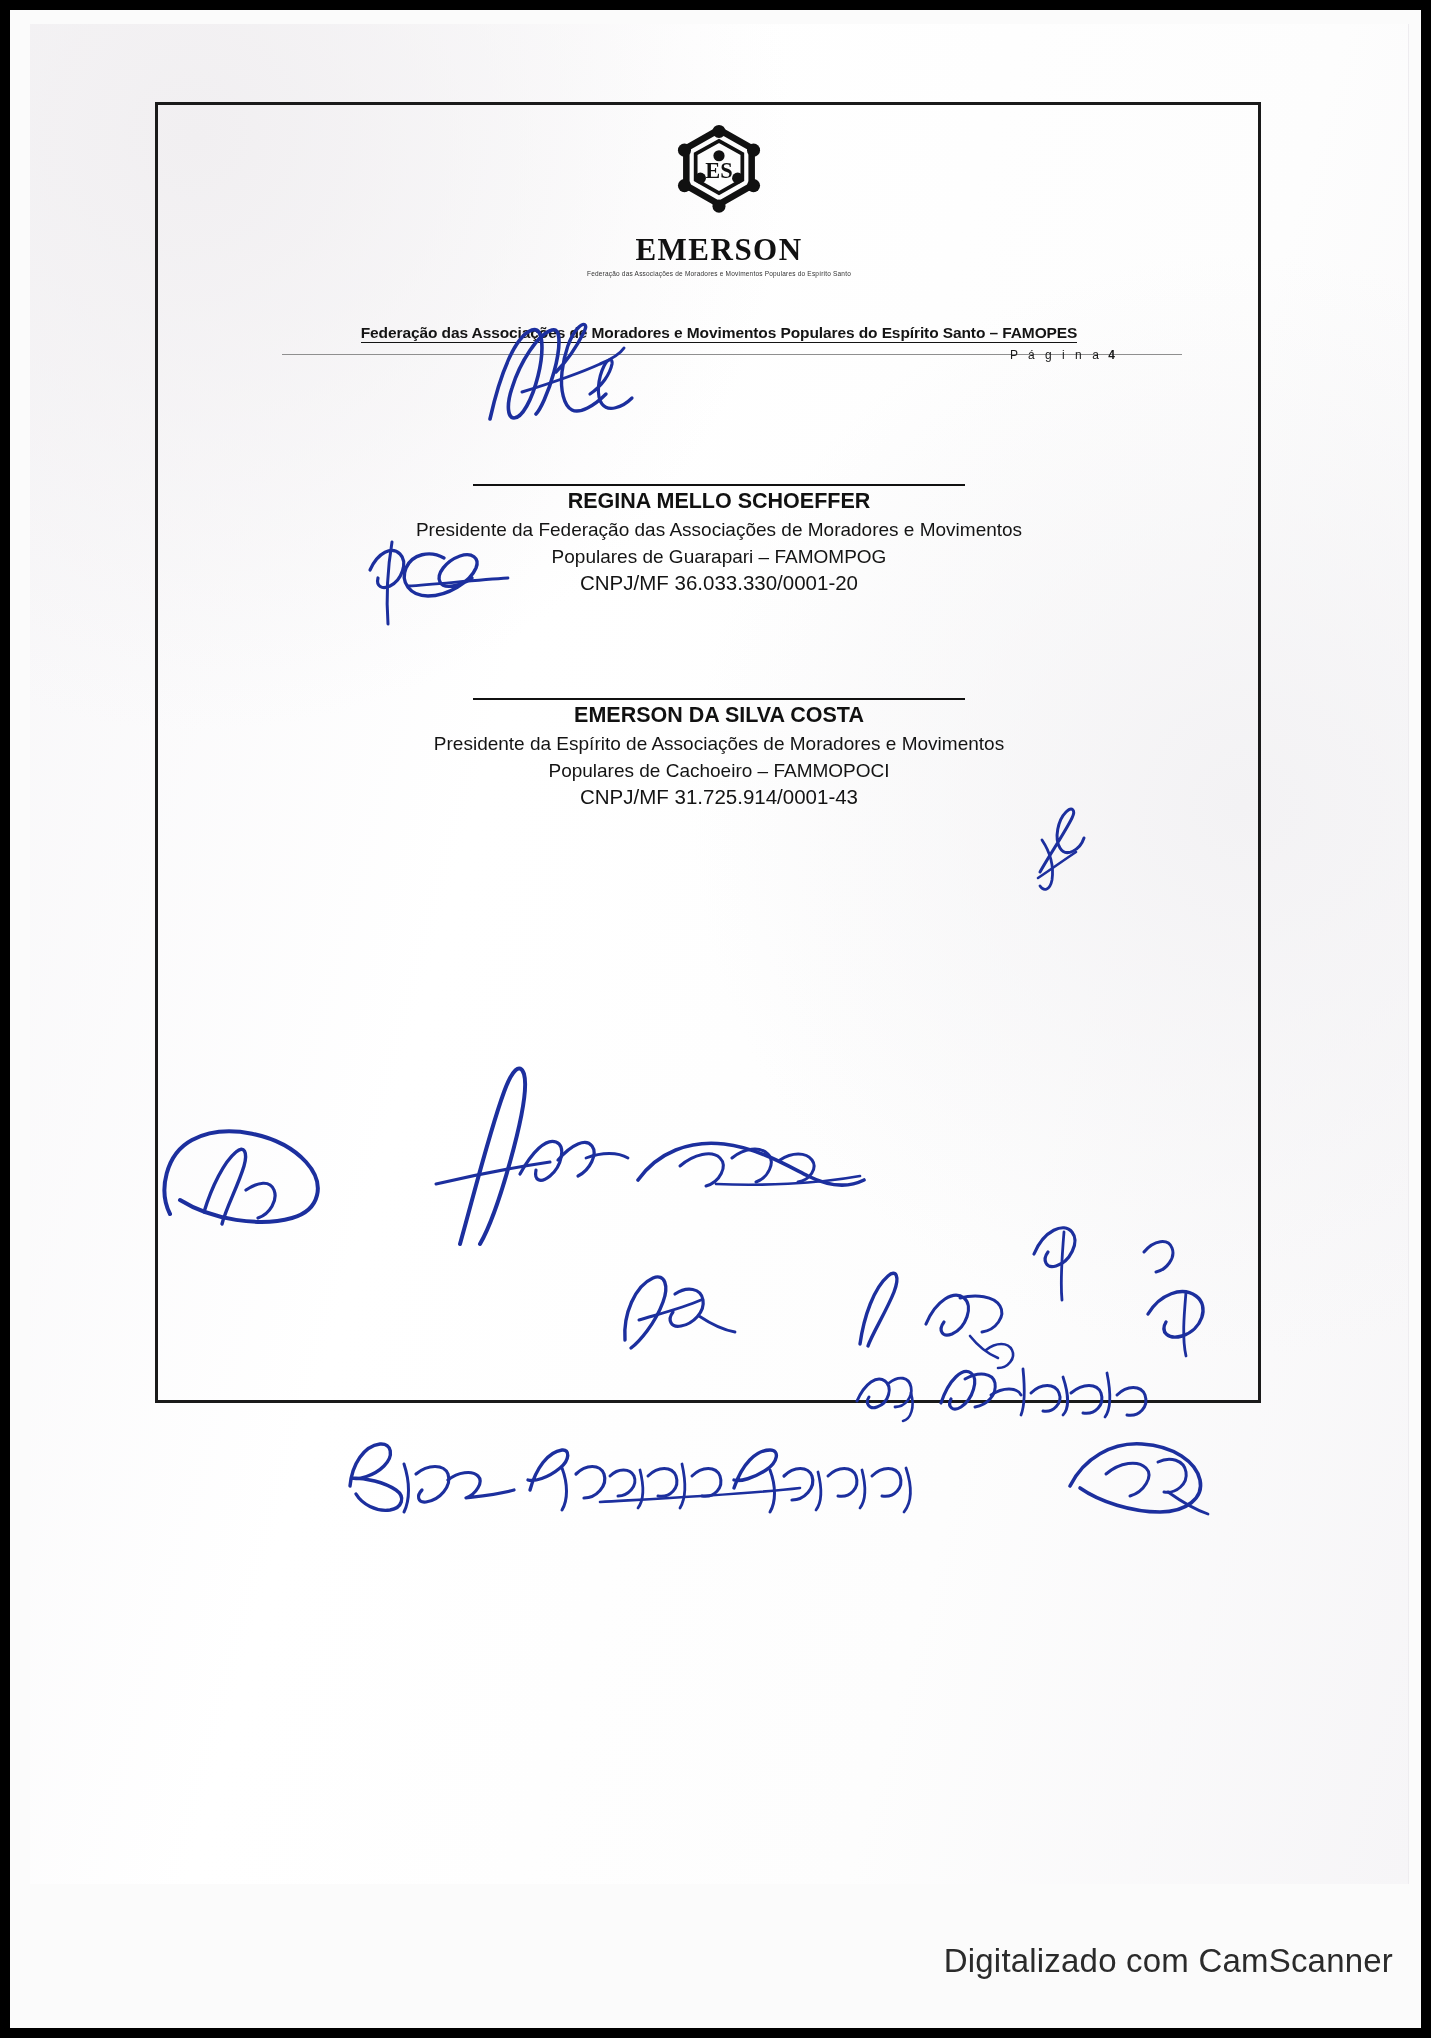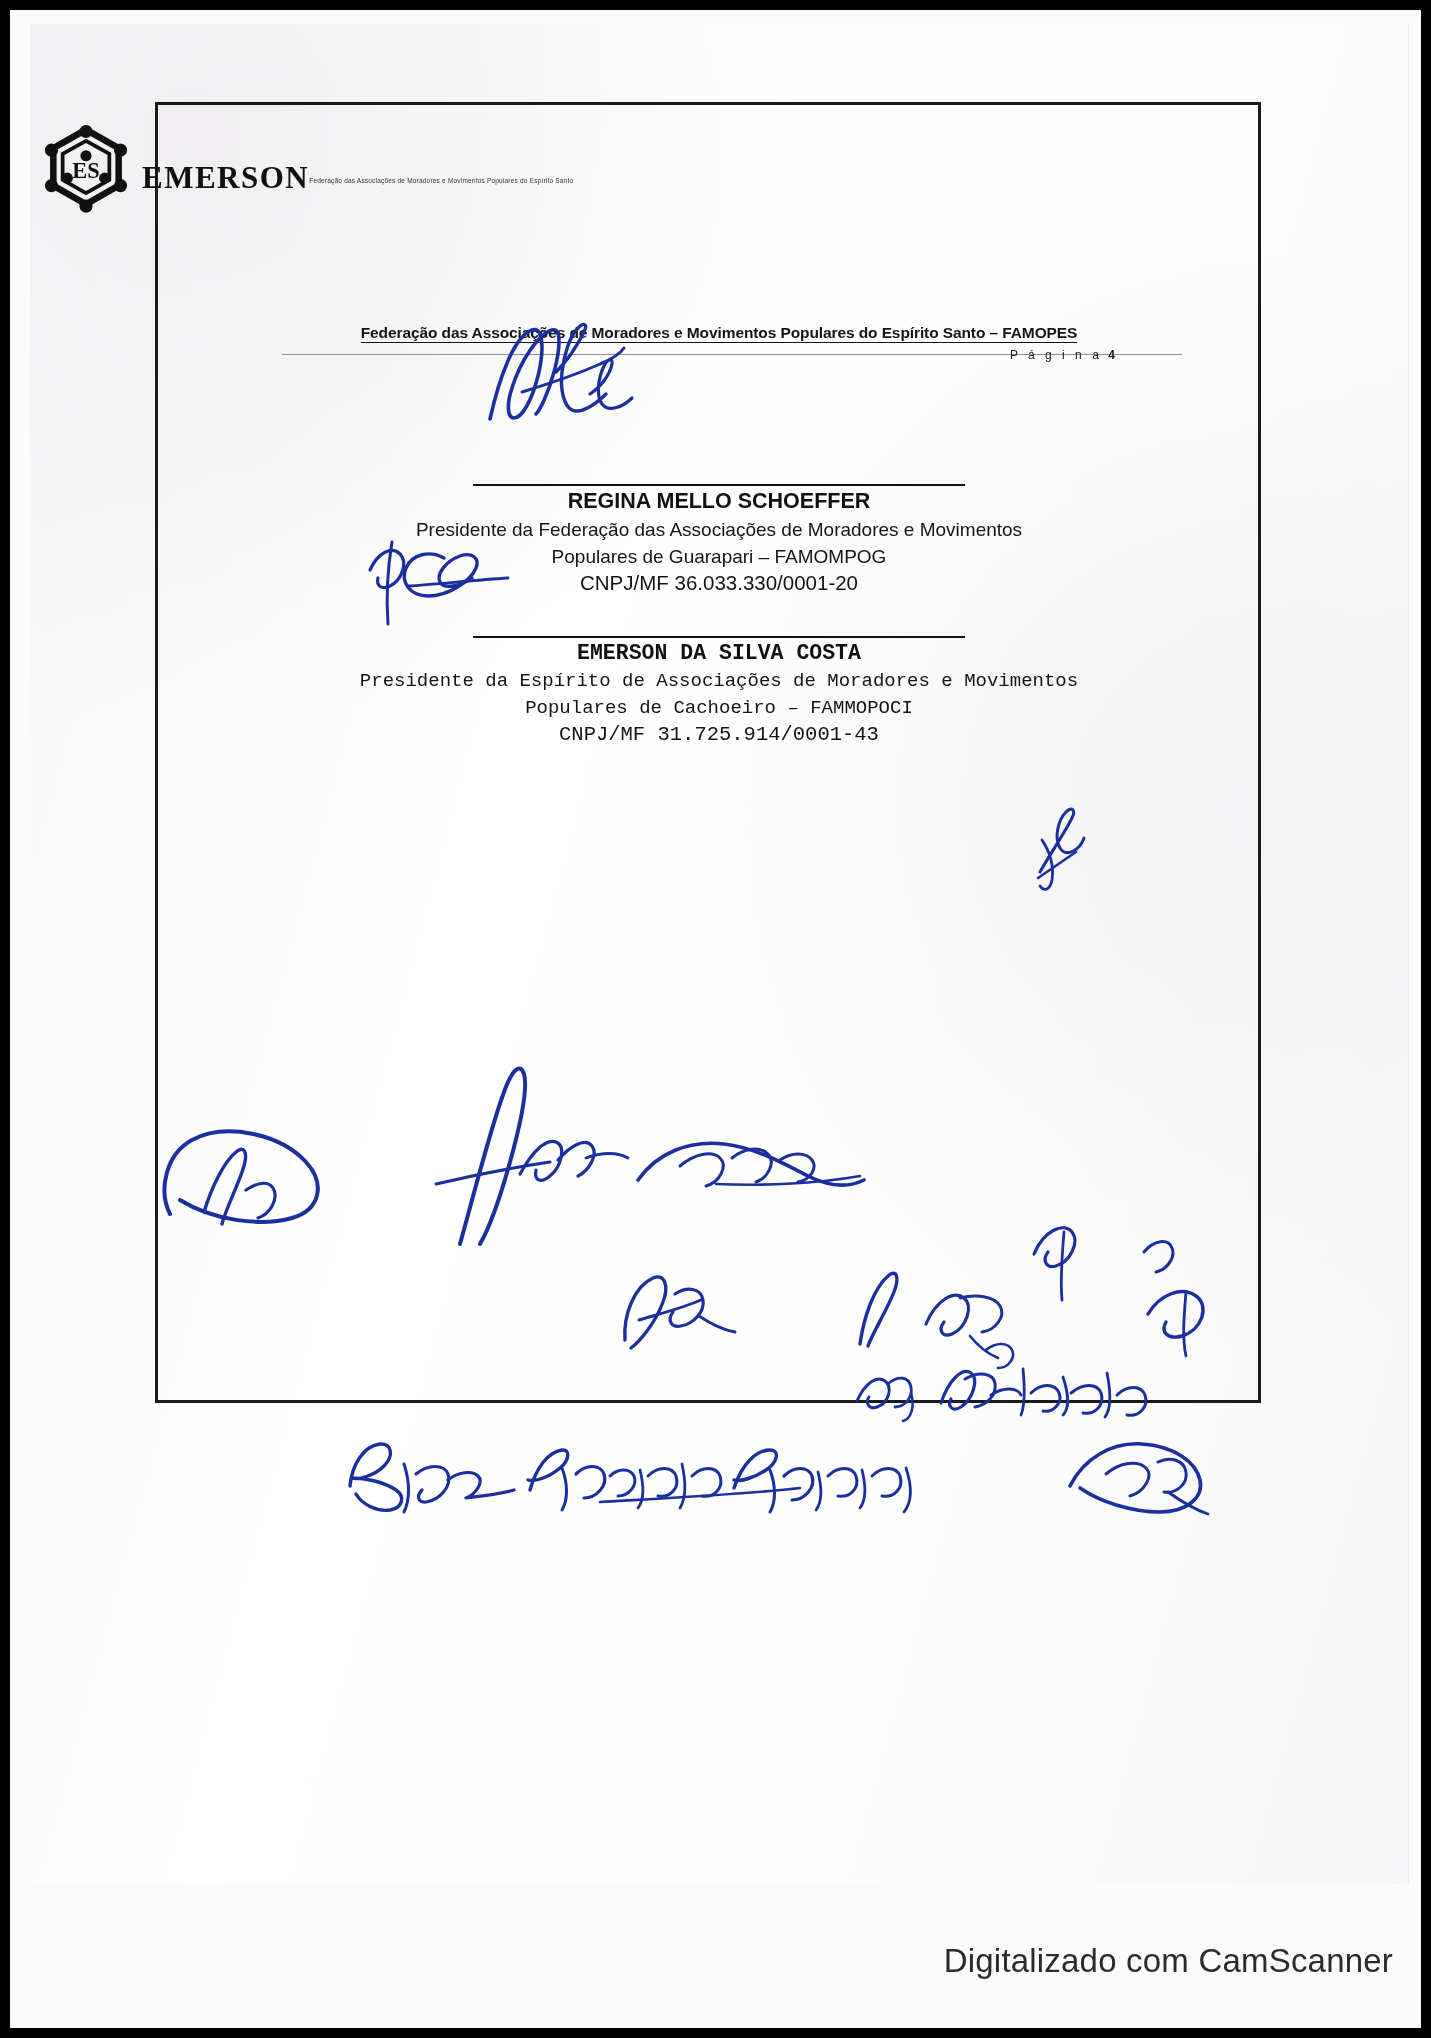--- a/index.html
+++ b/index.html
@@ -81,21 +81,21 @@
   }
   .doc-border::before { top: -3px; }
   .doc-border::after { bottom: -3px; }
 
   
   .logo-block {
     position: absolute;
     left: 0; right: 0;
     top: 100px;
     display: flex;
-    flex-direction: row;
+    flex-direction: column;
     align-items: center;
   }
   .logo-mark {
     width: 112px;
     height: 112px;
   }
   .logo-word {
     font-family: "Liberation Serif", serif;
     font-weight: bold;
     font-size: 31px;
@@ -149,21 +149,21 @@
     margin-left: 6px;
   }
 
   
   .sig-block {
     position: absolute;
     left: 0; right: 0;
     text-align: center;
   }
   #sig-block-1 { top: 460px; }
-  #sig-block-2 { top: 612px; font-family: Liberation Mono, monospace; }
+  #sig-block-2 { top: 674px; }
 
   .sig-rule {
     width: 492px;
     height: 2px;
     background: #111;
     margin: 0 auto 2px auto;
   }
   .sig-name {
     font-size: 21.5px;
     font-weight: bold;

